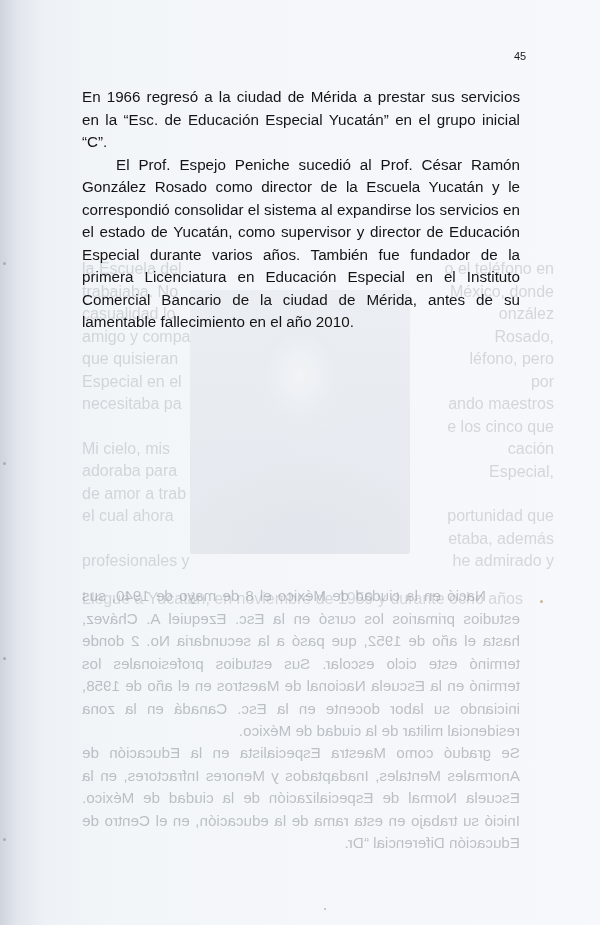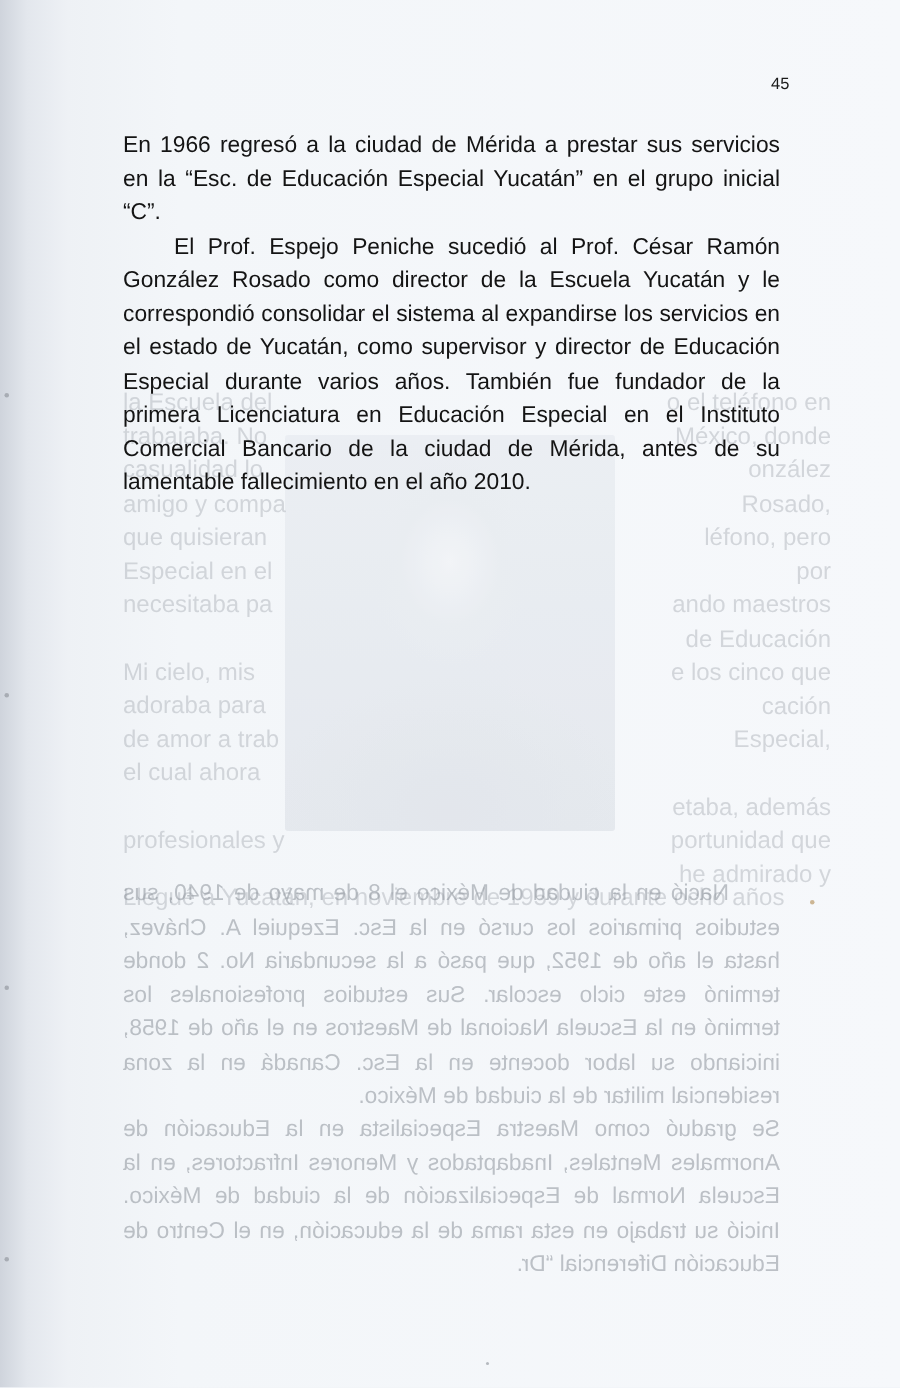--- a/index.html
+++ b/index.html
@@ -118,26 +118,25 @@
   <div class="speck" style="left:324px;top:908px;width:2px;height:2px;"></div>
 
   <div class="photo"></div>
 
   <div class="ghost ghost-right">
     <div>o el teléfono en</div>
     <div>México, donde</div>
     <div>onzález Rosado,</div>
     <div>léfono, pero por</div>
     <div>ando maestros</div>
-    <div>de Educación</div>
     <div>e los cinco que</div>
     <div>cación Especial,</div>
     <div style="height:22px"></div>
+    <div>portunidad que</div>
     <div>etaba, además</div>
-    <div>portunidad que</div>
     <div>he admirado y</div>
   </div>
 
   <div class="ghost ghost-left">
     <div>la Escuela del</div>
     <div>trabajaba. No</div>
     <div>casualidad lo</div>
     <div>amigo y compa</div>
     <div>que quisieran</div>
     <div>Especial en el</div>

